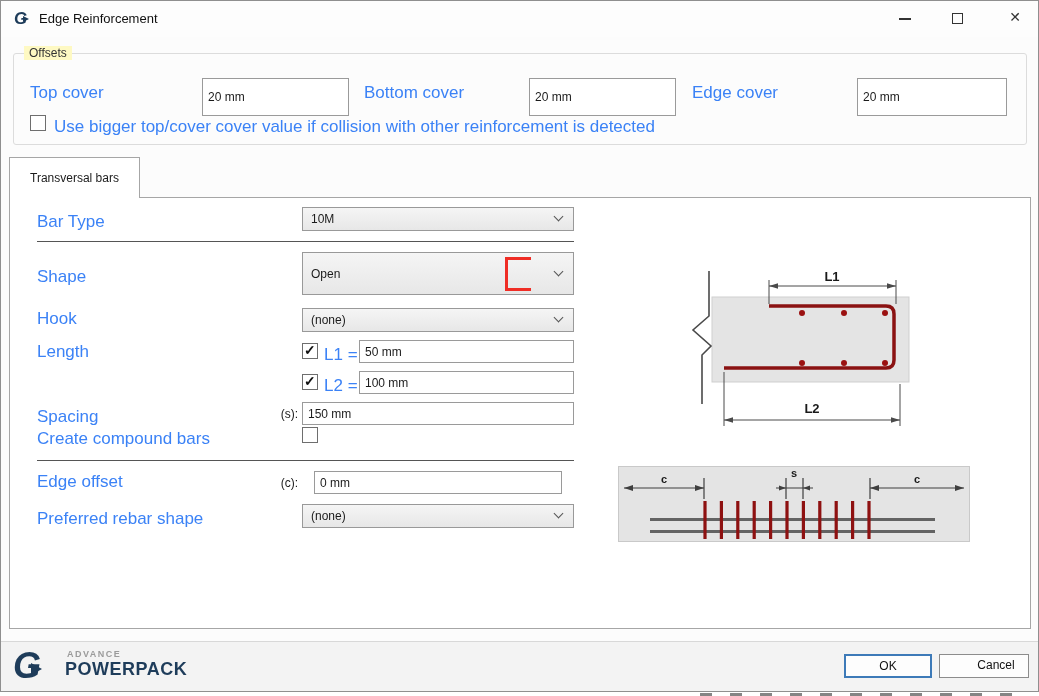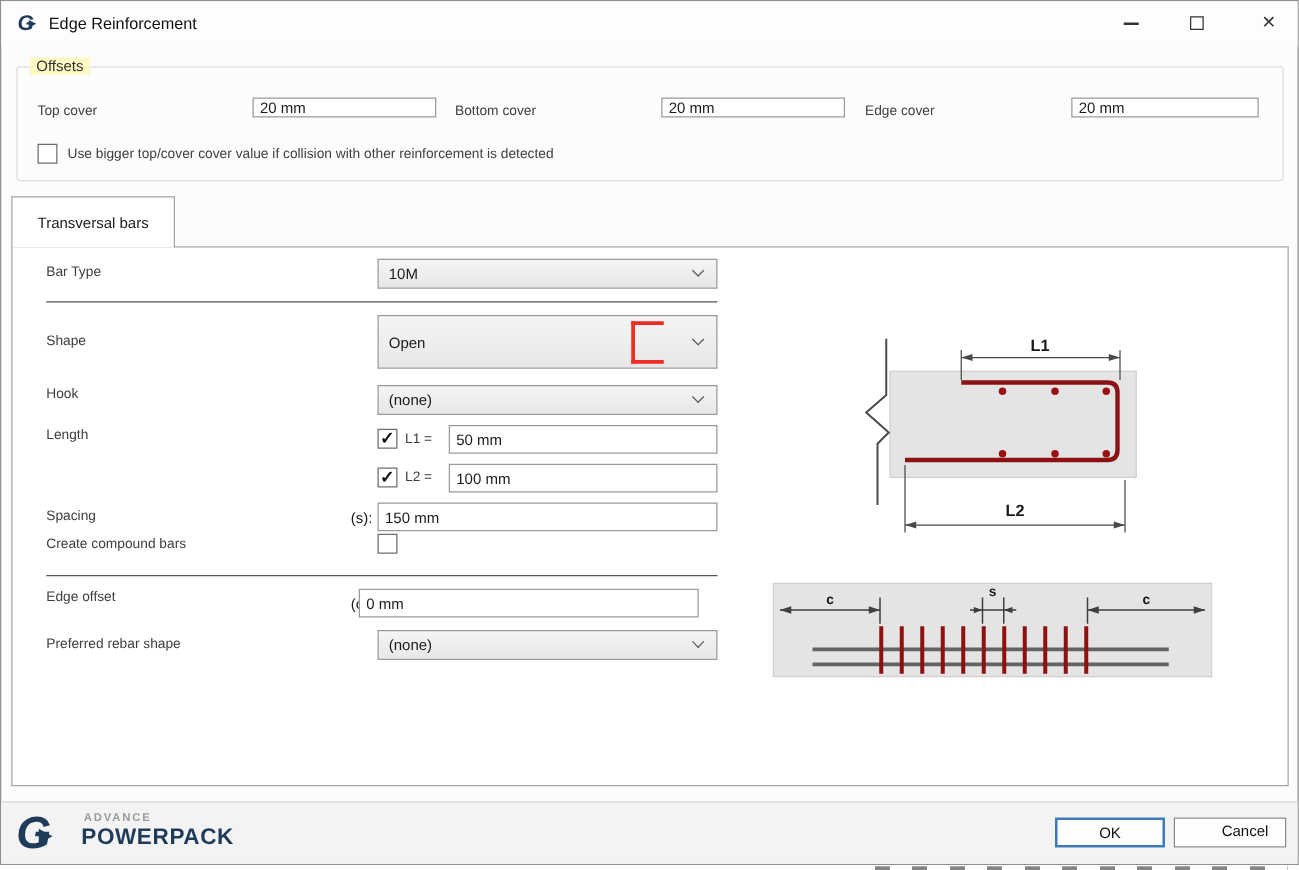--- a/index.html
+++ b/index.html
@@ -19,22 +19,22 @@
   .winbtn-min { left:883px; } .winbtn-max { left:935px; } .winbtn-close { left:993px; }
   .min-bar { position:absolute; left:15px; top:17px; width:12px; height:1.5px; background:#333; }
   .max-box { position:absolute; left:16px; top:12px; width:11px; height:11px; border:1.2px solid #333; }
   .close-x { position:absolute; left:0; top:8px; width:42px; font-size:14px; color:#333; }
 
   
   .groupbox { position:absolute; left:12px; top:52px; width:1014px; height:92px;
               border:1px solid #dcdcdc; border-radius:3px; }
   .groupbox-label { position:absolute; left:10px; top:-8px; background:#fef9c3; padding:0 5px;
               font-size:12px; color:#333; }
-  .flabel { position:absolute; font-size:11px; color:#404040; white-space:nowrap; }
-  .tinput { position:absolute; height:16px; border:1px solid #9a9a9a; background:#fff;
+  .flabel { position:absolute; font-size:17px; color:#3b82f6; white-space:nowrap; }
+  .tinput { position:absolute; height:38px; border:1px solid #9a9a9a; background:#fff;
             font-family:"Liberation Sans",sans-serif; font-size:12px; color:#1b1b1b; padding:0 5px; }
   .cb { position:absolute; width:16px; height:16px; background:#fff; border:1px solid #6e6e6e; }
   .cb .check { position:absolute; left:1px; top:-2px; font-size:14px; font-weight:bold; color:#111; line-height:16px; }
 
   
   .tab-active { position:absolute; left:8px; top:156px; width:131px; height:41px; background:#fff;
                 border:1px solid #a6a6a6; border-bottom:none; z-index:3;
                 font-size:12px; color:#1b1b1b; text-align:center; line-height:40px; }
   .tab-inactive { position:absolute; left:139px; top:161px; width:130px; height:35px; background:#f0f0f0;
                 border:1px solid #d2d2d2; border-left:none; z-index:2;
@@ -152,21 +152,21 @@
 
     <span class="flabel" style="left:27px; top:231px;">Create compound bars</span>
     <span class="cb" style="left:292px; top:229px;">
         <span class="check"></span>
       </span>
 
     <div class="hsep" style="top:262px;"></div>
 
     <span class="flabel" style="left:27px; top:274px;text-align:center;">Edge offset</span>
     <span class="prefix" style="left:258px; top:278px;">(c):</span>
-    <input class="tinput" style="left: 277px; top: 273px; width: 272px; height: 23px;" value="0 mm">
+    <input class="tinput" style="left: 304px; top: 273px; width: 248px; height: 23px;" value="0 mm">
 
     <span class="flabel" style="left:27px; top:311px;">Preferred rebar shape</span>
     <div class="combo" style="top:306px;">
       <span>(none)</span>
       <span class="chev"></span>
     </div>
 
     <svg style="position:absolute; left:670px; top:56px;" width="250" height="180" viewBox="0 0 250 180">
       <rect x="32" y="43" width="197" height="85" fill="#e4e4e4" stroke="#cfcfcf"></rect>
       <path d="M29,17 L29,62 L13,76 L31,92 L22,101 L22,150" fill="none" stroke="#4a4a4a" stroke-width="1.6"></path>

